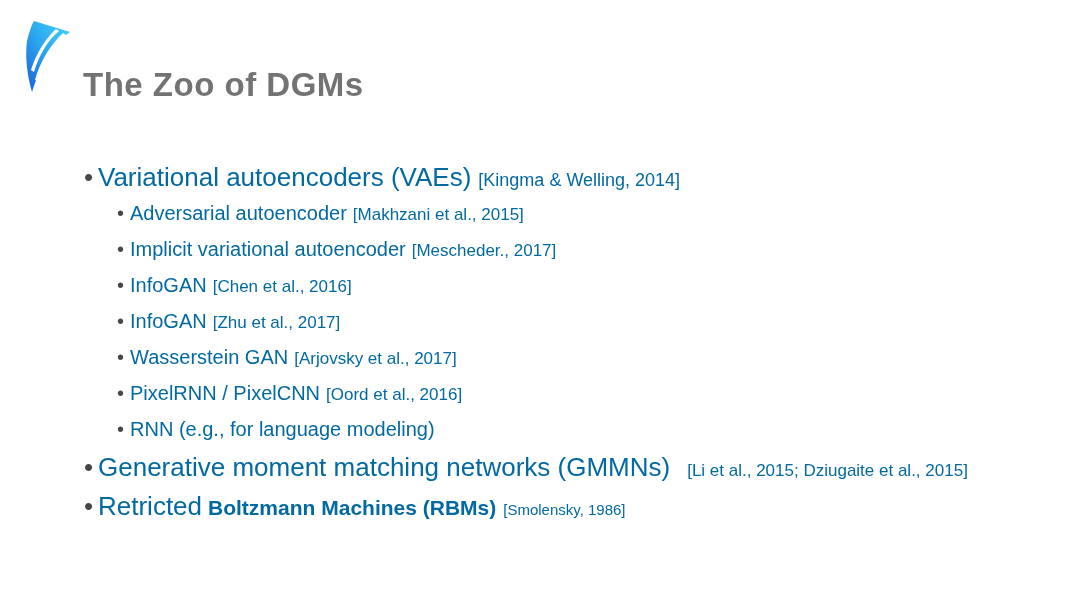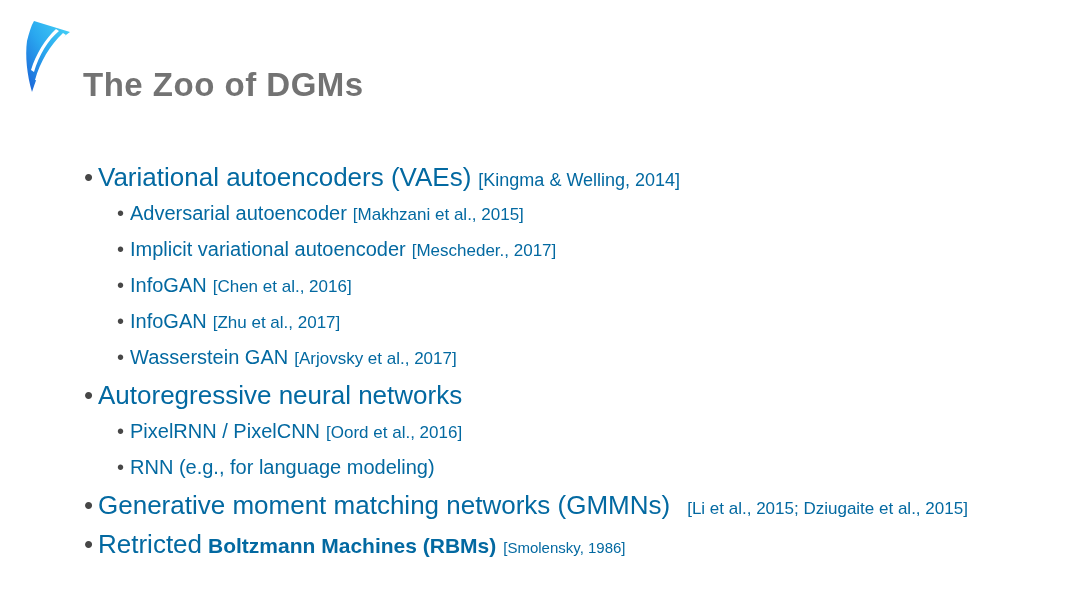--- a/index.html
+++ b/index.html
@@ -110,24 +110,20 @@
     <div class="li sub">
       <span class="bullet"></span>
       <span class="t">InfoGAN</span><span class="cite cite-lg">[Zhu et al., 2017]</span>
     </div>
 
     <div class="li sub">
       <span class="bullet"></span>
       <span class="t">Wasserstein GAN</span><span class="cite cite-lg">[Arjovsky et al., 2017]</span>
     </div>
 
-    <div class="li main">
-      <span class="bullet"></span>
-      <span class="t">Autoregressive neural networks</span><span class="cite"></span>
-    </div>
 
     <div class="li sub">
       <span class="bullet"></span>
       <span class="t">PixelRNN / PixelCNN</span><span class="cite cite-sm">[Oord et al., 2016]</span>
     </div>
 
     <div class="li sub">
       <span class="bullet"></span>
       <span class="t">RNN (e.g., for language modeling)</span><span class="cite"></span>
     </div>

